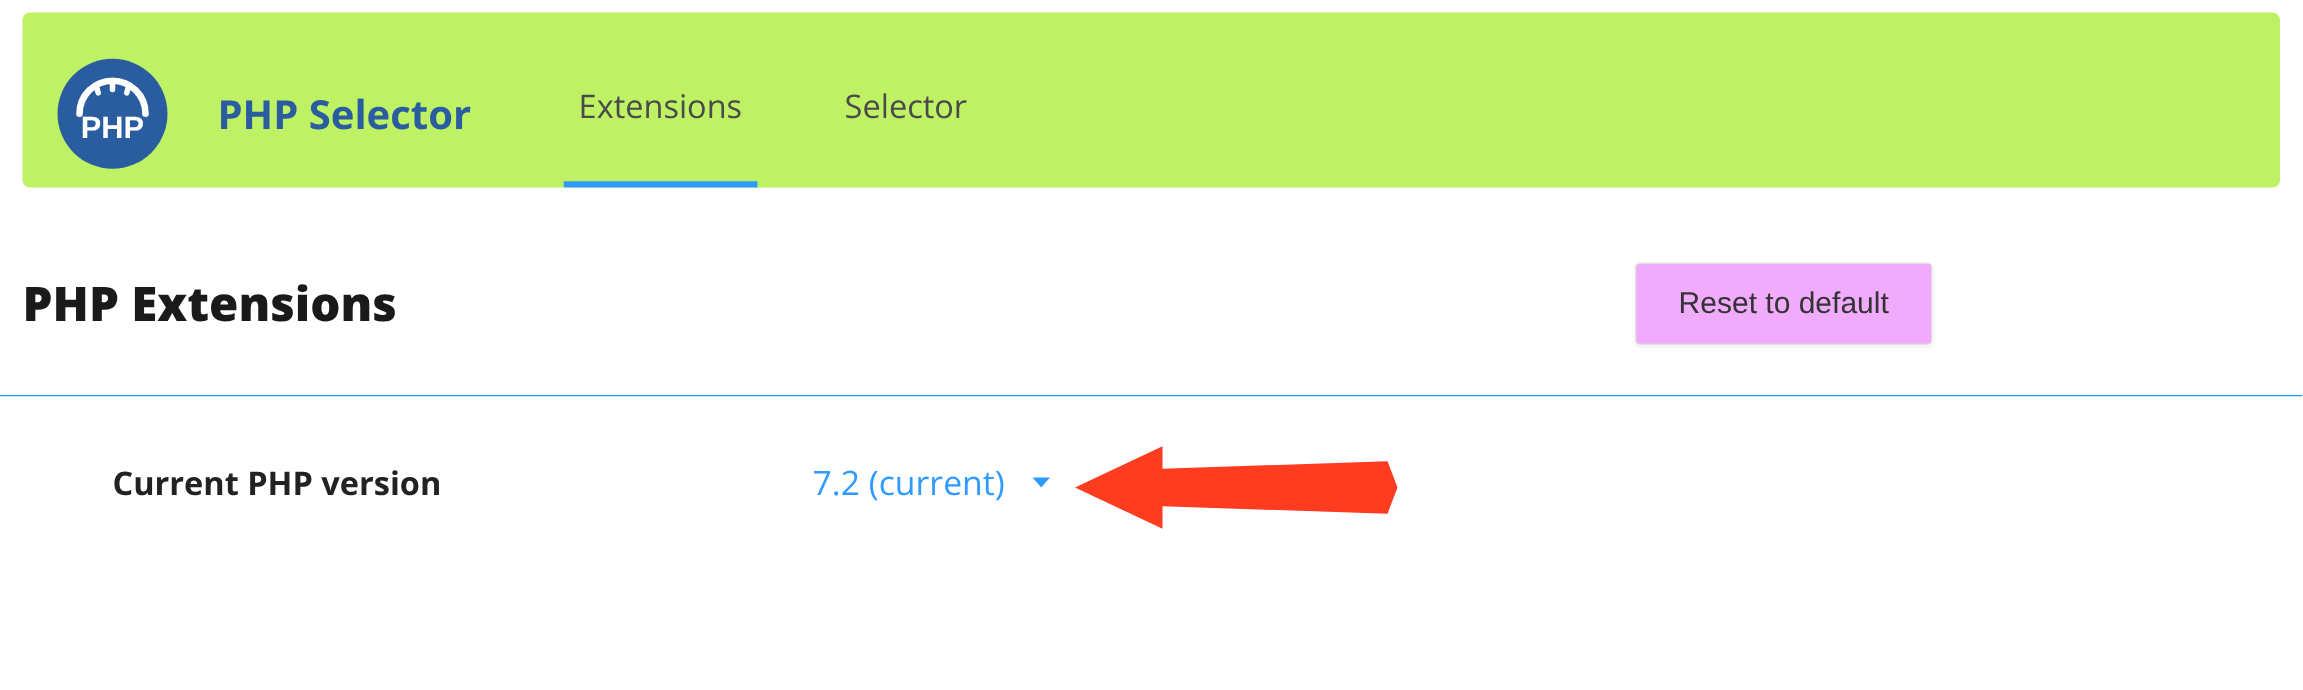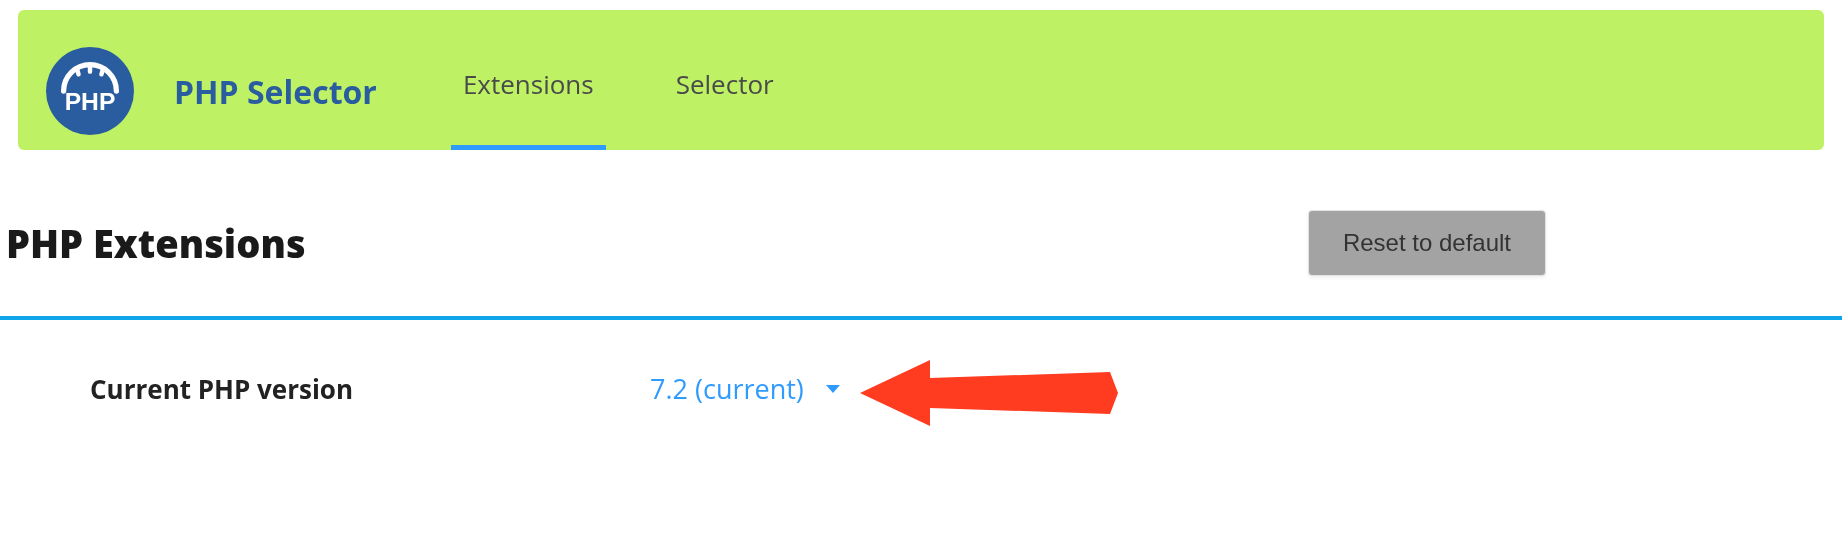--- a/index.html
+++ b/index.html
@@ -58,31 +58,31 @@
     left: -6px;
     right: -6px;
     bottom: 0;
     height: 5px;
     background: #2f9bff;
   }
   .section-row {
     display: flex;
     align-items: center;
     justify-content: space-between;
-    padding: 60px 18px 40px 6px;
-    border-bottom: 4px solid #0ea5e9;
+    padding: 60px 18px 40px 18px;
+    border-bottom: 1px solid #0ea5e9;
     margin: 0 0 0 0;
   }
   .section-title {
     font-size: 38px;
     font-weight: 800;
     color: #1a1a1a;
   }
   .reset-btn {
-    background: #a3a3a3;
+    background: #f0abfc;
     border: 1px solid #e3e3e3;
     border-radius: 4px;
     padding: 18px 34px;
     font-size: 24px;
     color: #333;
     cursor: pointer;
     box-shadow: 0 2px 4px rgba(0,0,0,0.06);
     margin-right: 278px;
   }
   .version-row {

